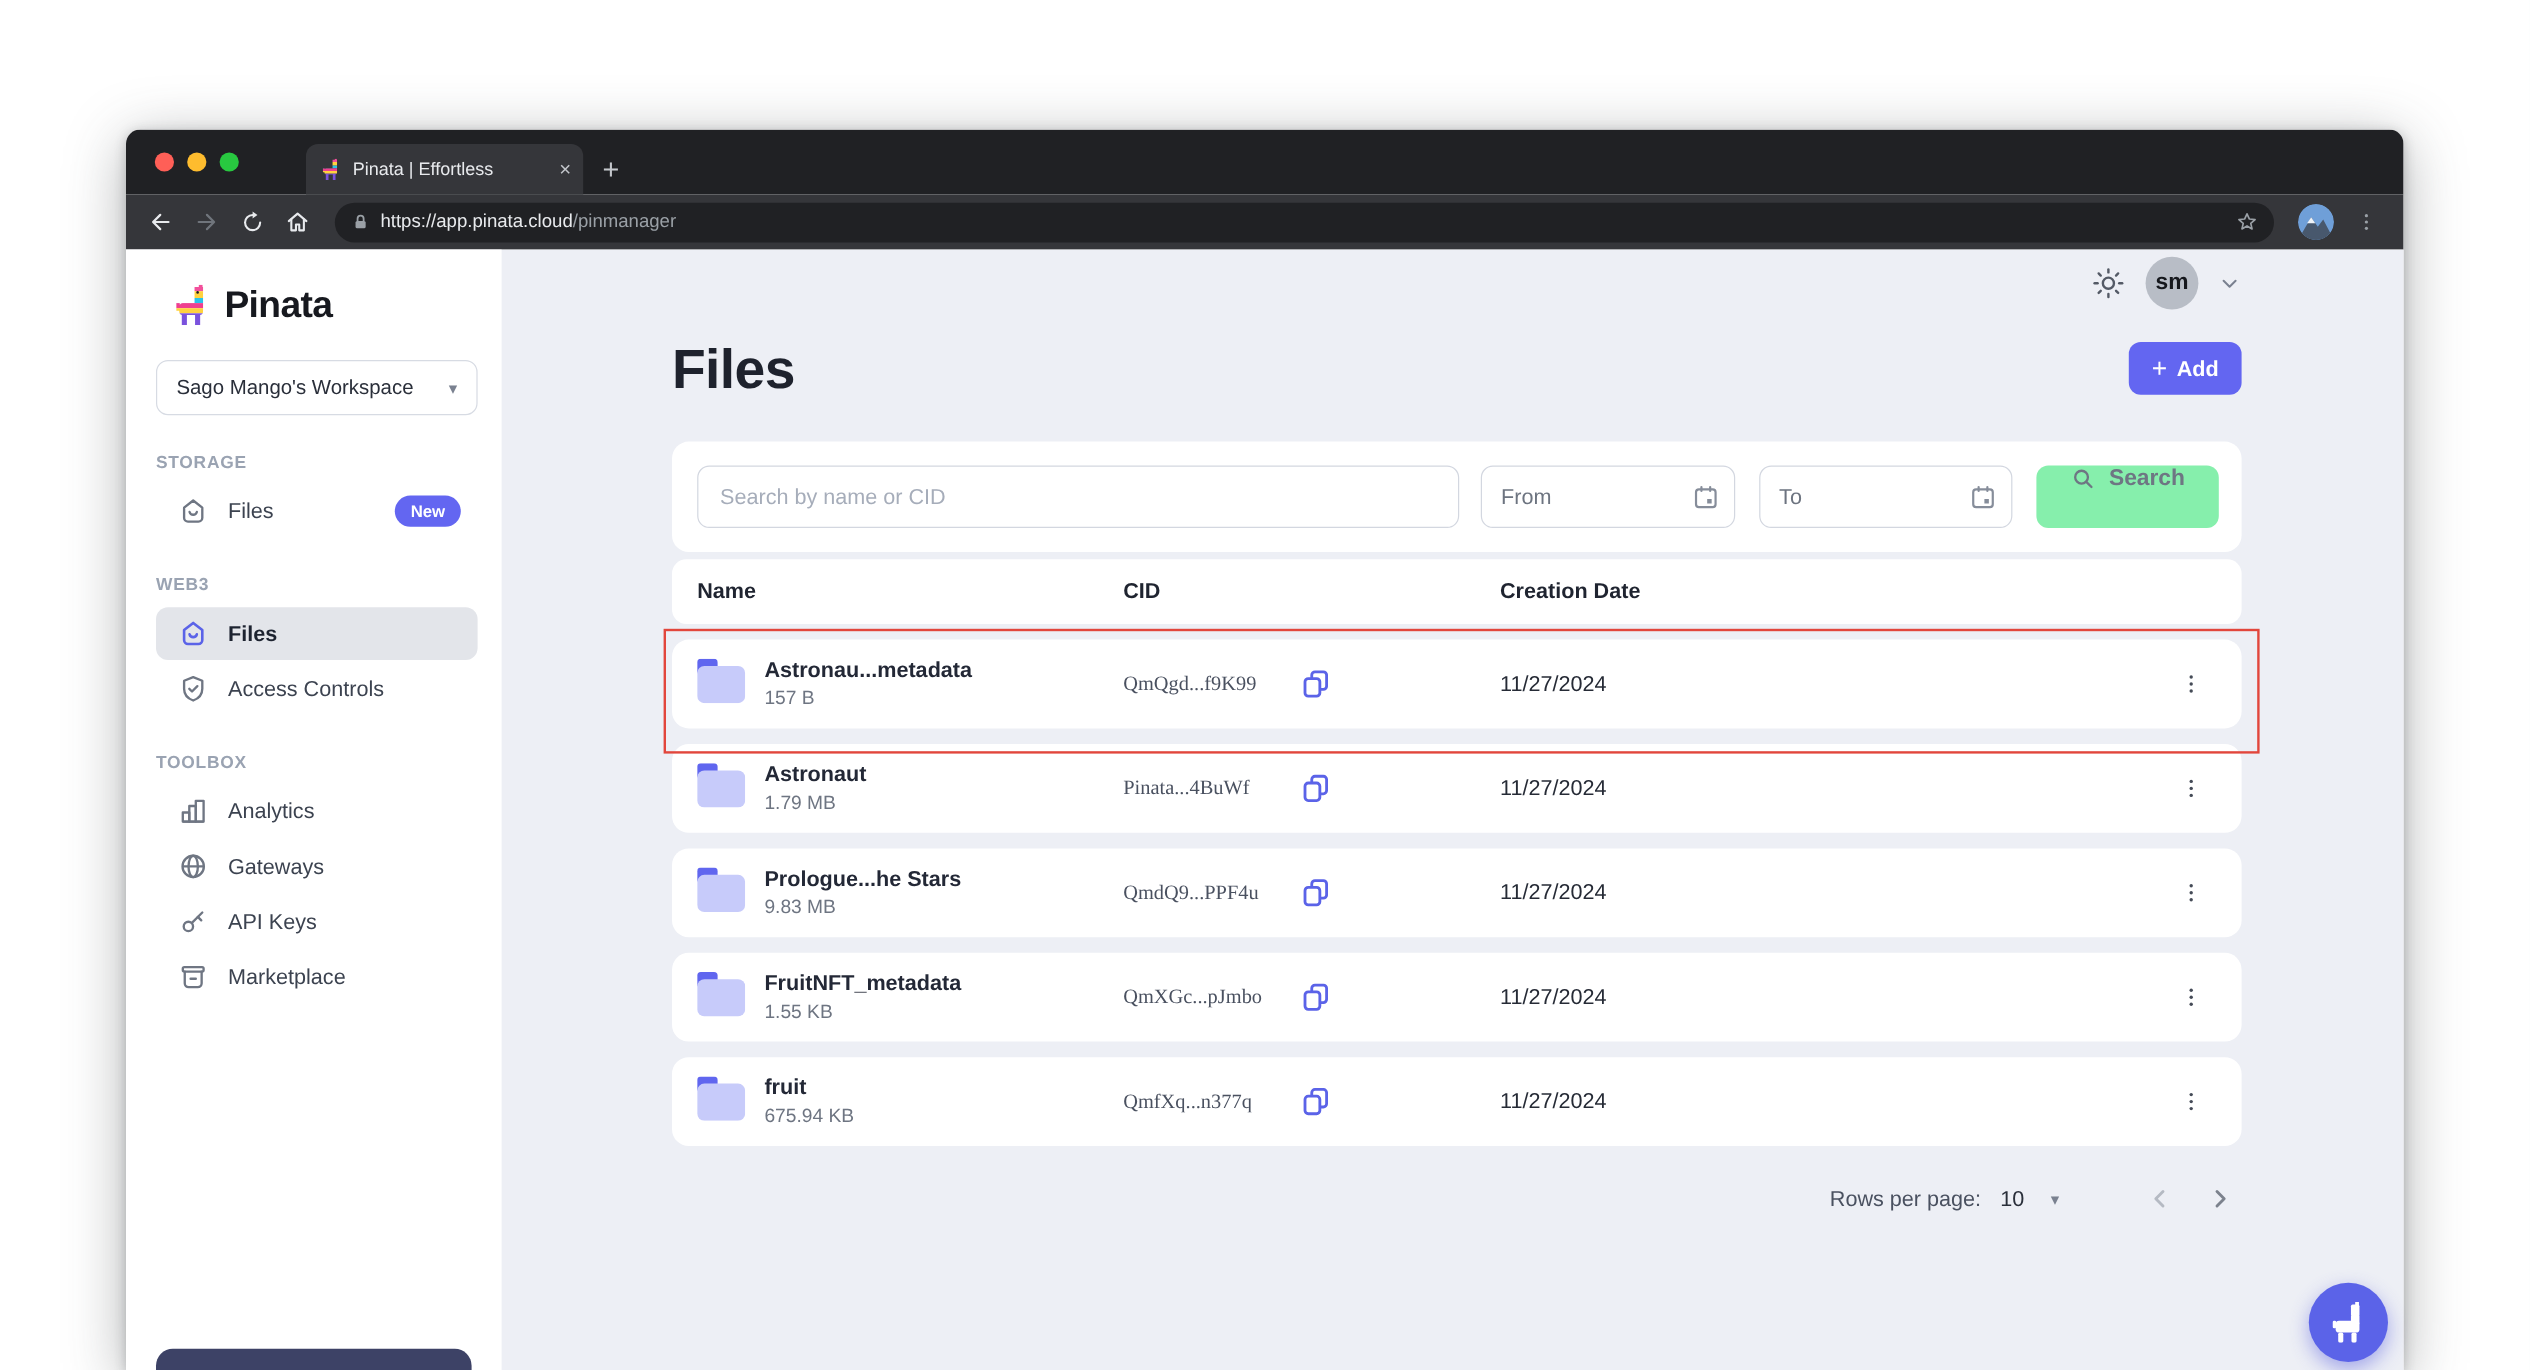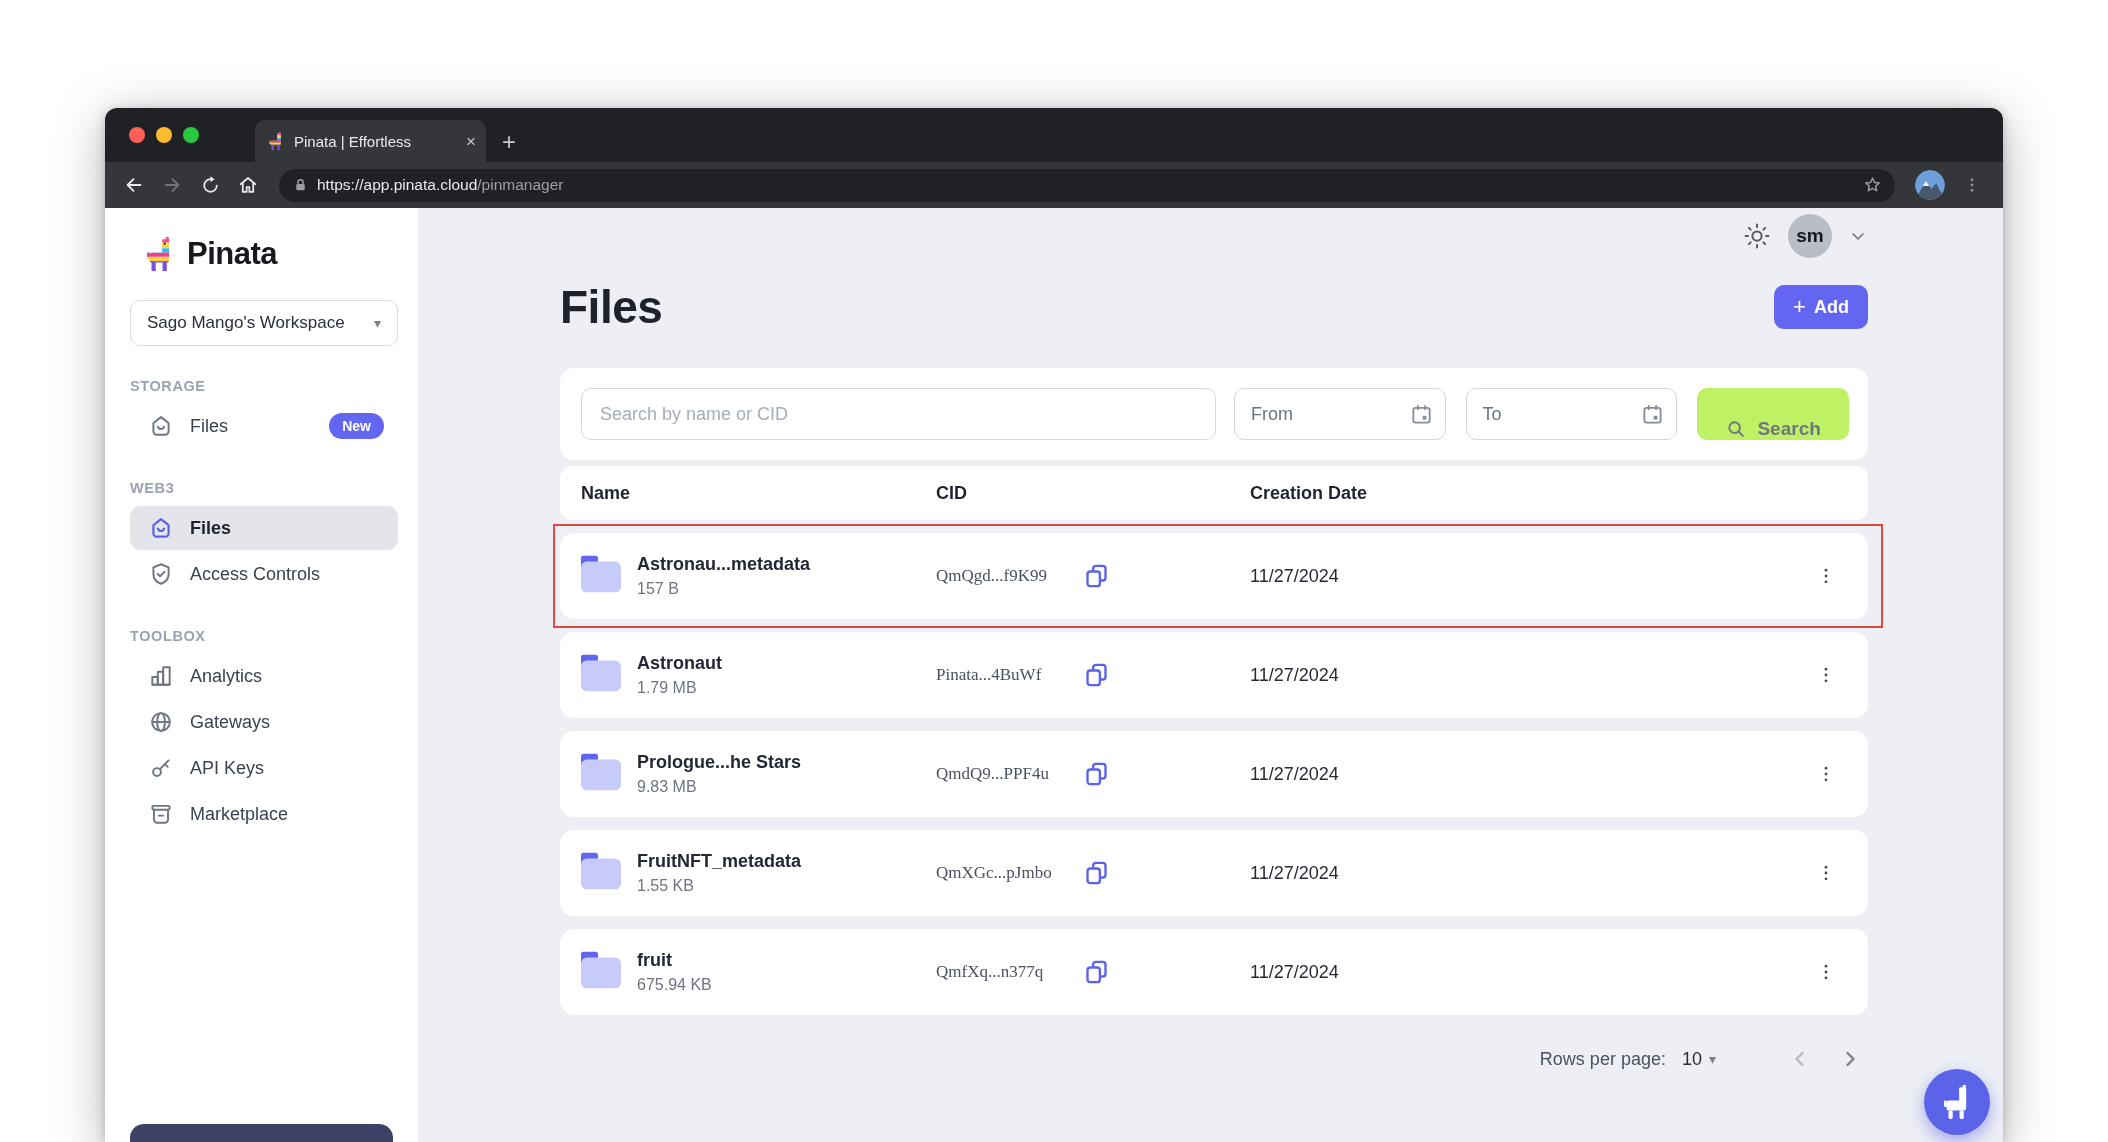--- a/index.html
+++ b/index.html
@@ -72,46 +72,46 @@
   
   .filter-card { margin-top:34px; background:#fff; border-radius:14px; height:92px;
                  display:flex; align-items:center; padding:0 19px 0 21px; }
   .search-input { width:636px; height:52px; border:1.5px solid #d3d7e0; border-radius:10px;
                   font-size:18px; padding:0 18px; color:#2a2f3a; outline:none; font-family:inherit; }
   .search-input::placeholder { color:#a6adba; }
   .date-field { width:212px; height:52px; border:1.5px solid #d3d7e0; border-radius:10px; background:#fff;
                 display:flex; align-items:center; padding:0 12px 0 16px; margin-left:18px; }
   .date-field:last-of-type { margin-left:20px; }
   .date-ph { font-size:18px; color:#6d7480; flex:1; }
-  .search-btn { margin-left:20px; width:152px; height:52px; border:none; border-radius:10px; background:#bef264;
-                color:#6e7683; font-size:19px; font-weight:600; display:flex; align-items:flex-end;
+  .search-btn { margin-left:20px; width:152px; height:52px; border:none; border-radius:10px; background:#86efac;
+                color:#6e7683; font-size:19px; font-weight:600; display:flex; align-items:flex-start;
                 justify-content:center; gap:10px; cursor:default; font-family:inherit; }
 
   
   .thead { margin-top:6px; background:#fff; border-radius:12px; height:54px; position:relative; }
   .th { position:absolute; top:50%; transform:translateY(-50%); font-size:18px; font-weight:700; color:#1f2430; }
   .th.name { left:21px; } .th.cid { left:376px; } .th.date { left:690px; }
 
-  .row { margin-top:13px; background:#fff; border-radius:14px; height:86px; position:relative; }
+  .row { margin-top:13px; background:#fff; border-radius:14px; height:74px; position:relative; }
   .cell-folder { position:absolute; left:21px; top:50%; transform:translateY(-50%); }
   .cell-nameblock { position:absolute; left:77px; top:50%; transform:translateY(-50%); }
   .file-name { font-size:18px; font-weight:600; color:#232836; }
   .file-size { font-size:16px; color:#6e7582; margin-top:5px; }
   .cell-cid { position:absolute; left:376px; top:50%; transform:translateY(-50%);
               font-family:Liberation Serif, serif; font-size:17px; color:#4a5160; }
   .cell-copy { position:absolute; left:523px; top:50%; transform:translateY(-50%); cursor:pointer; display:flex; }
   .cell-date { position:absolute; left:690px; top:50%; transform:translateY(-50%); font-size:18px; color:#262b36; }
   .cell-kebab { position:absolute; right:32px; top:50%; transform:translateY(-50%); cursor:pointer; display:flex; }
   .annotation { position:absolute; left:-7px; top:-9px; width:calc(100% + 22px); height:104px;
                 border:2px solid var(--annotation,#e2463c); pointer-events:none; z-index:5; }
 
   
   .pagination { margin-top:24px; height:40px; display:flex; justify-content:flex-end; align-items:center; }
   .rpp-label { font-size:18px; color:#4a5160; }
-  .rpp-value { font-size:18px; color:#2a2f3a; margin-left:16px; display:flex; align-items:center; gap:7px; cursor:pointer; }
+  .rpp-value { font-size:18px; color:#2a2f3a; margin-left:16px; display:flex; align-items:center; gap:22px; cursor:pointer; }
   .page-prev { margin-left:72px; display:flex; cursor:default; }
   .page-next { margin-left:26px; margin-right:6px; display:flex; cursor:pointer; }
 
   .fab { position:absolute; left:1924px; top:1069px; width:66px; height:66px; border-radius:50%;
          background:#5b63e8; display:flex; align-items:center; justify-content:center;
          box-shadow:0 6px 16px rgba(70,78,220,.45); cursor:pointer; }
 </style>
 </head>
 <body>
 

